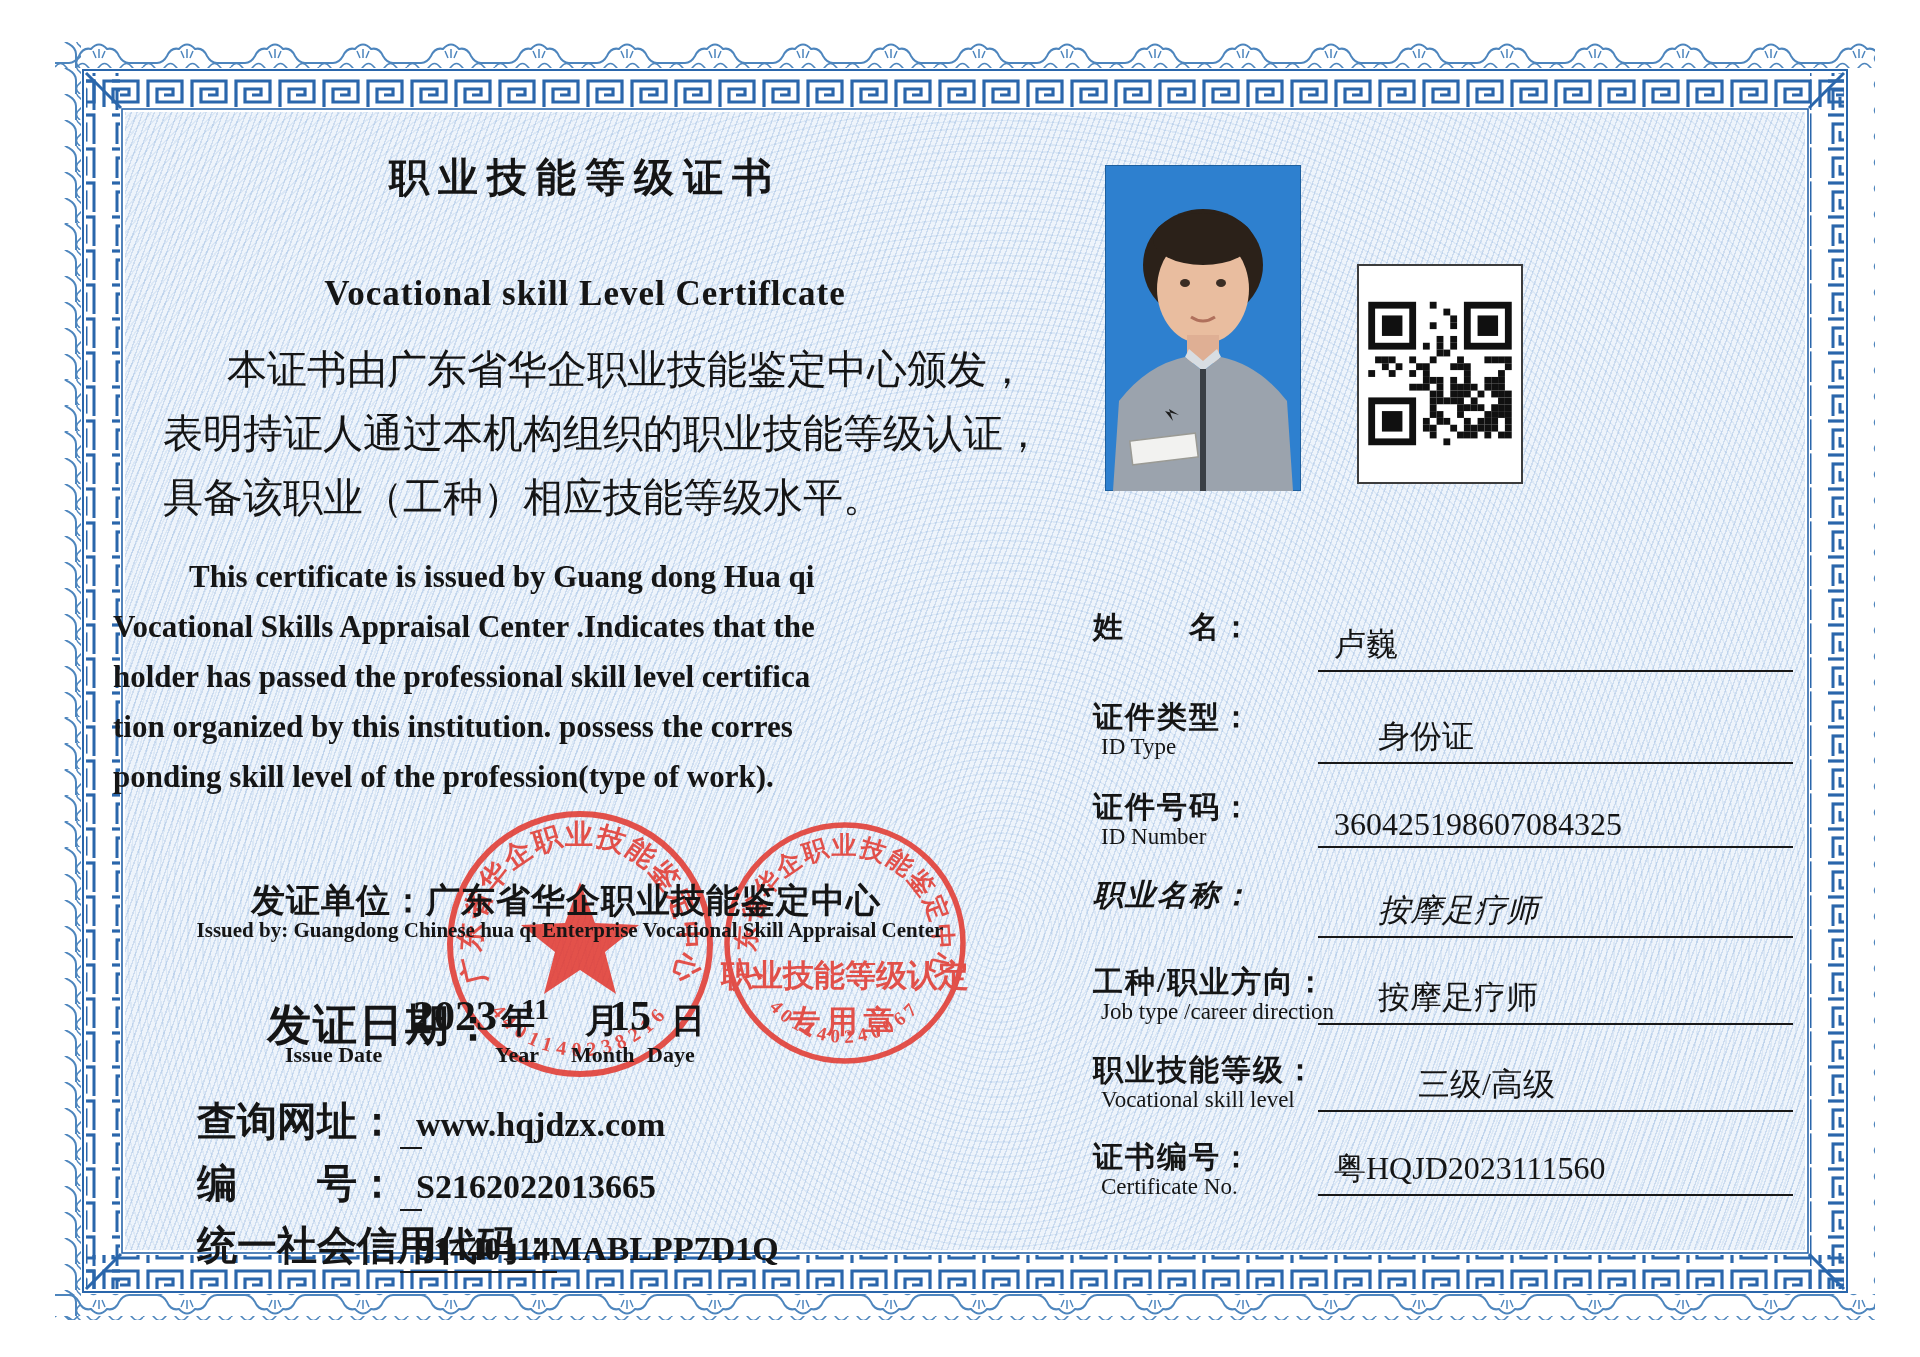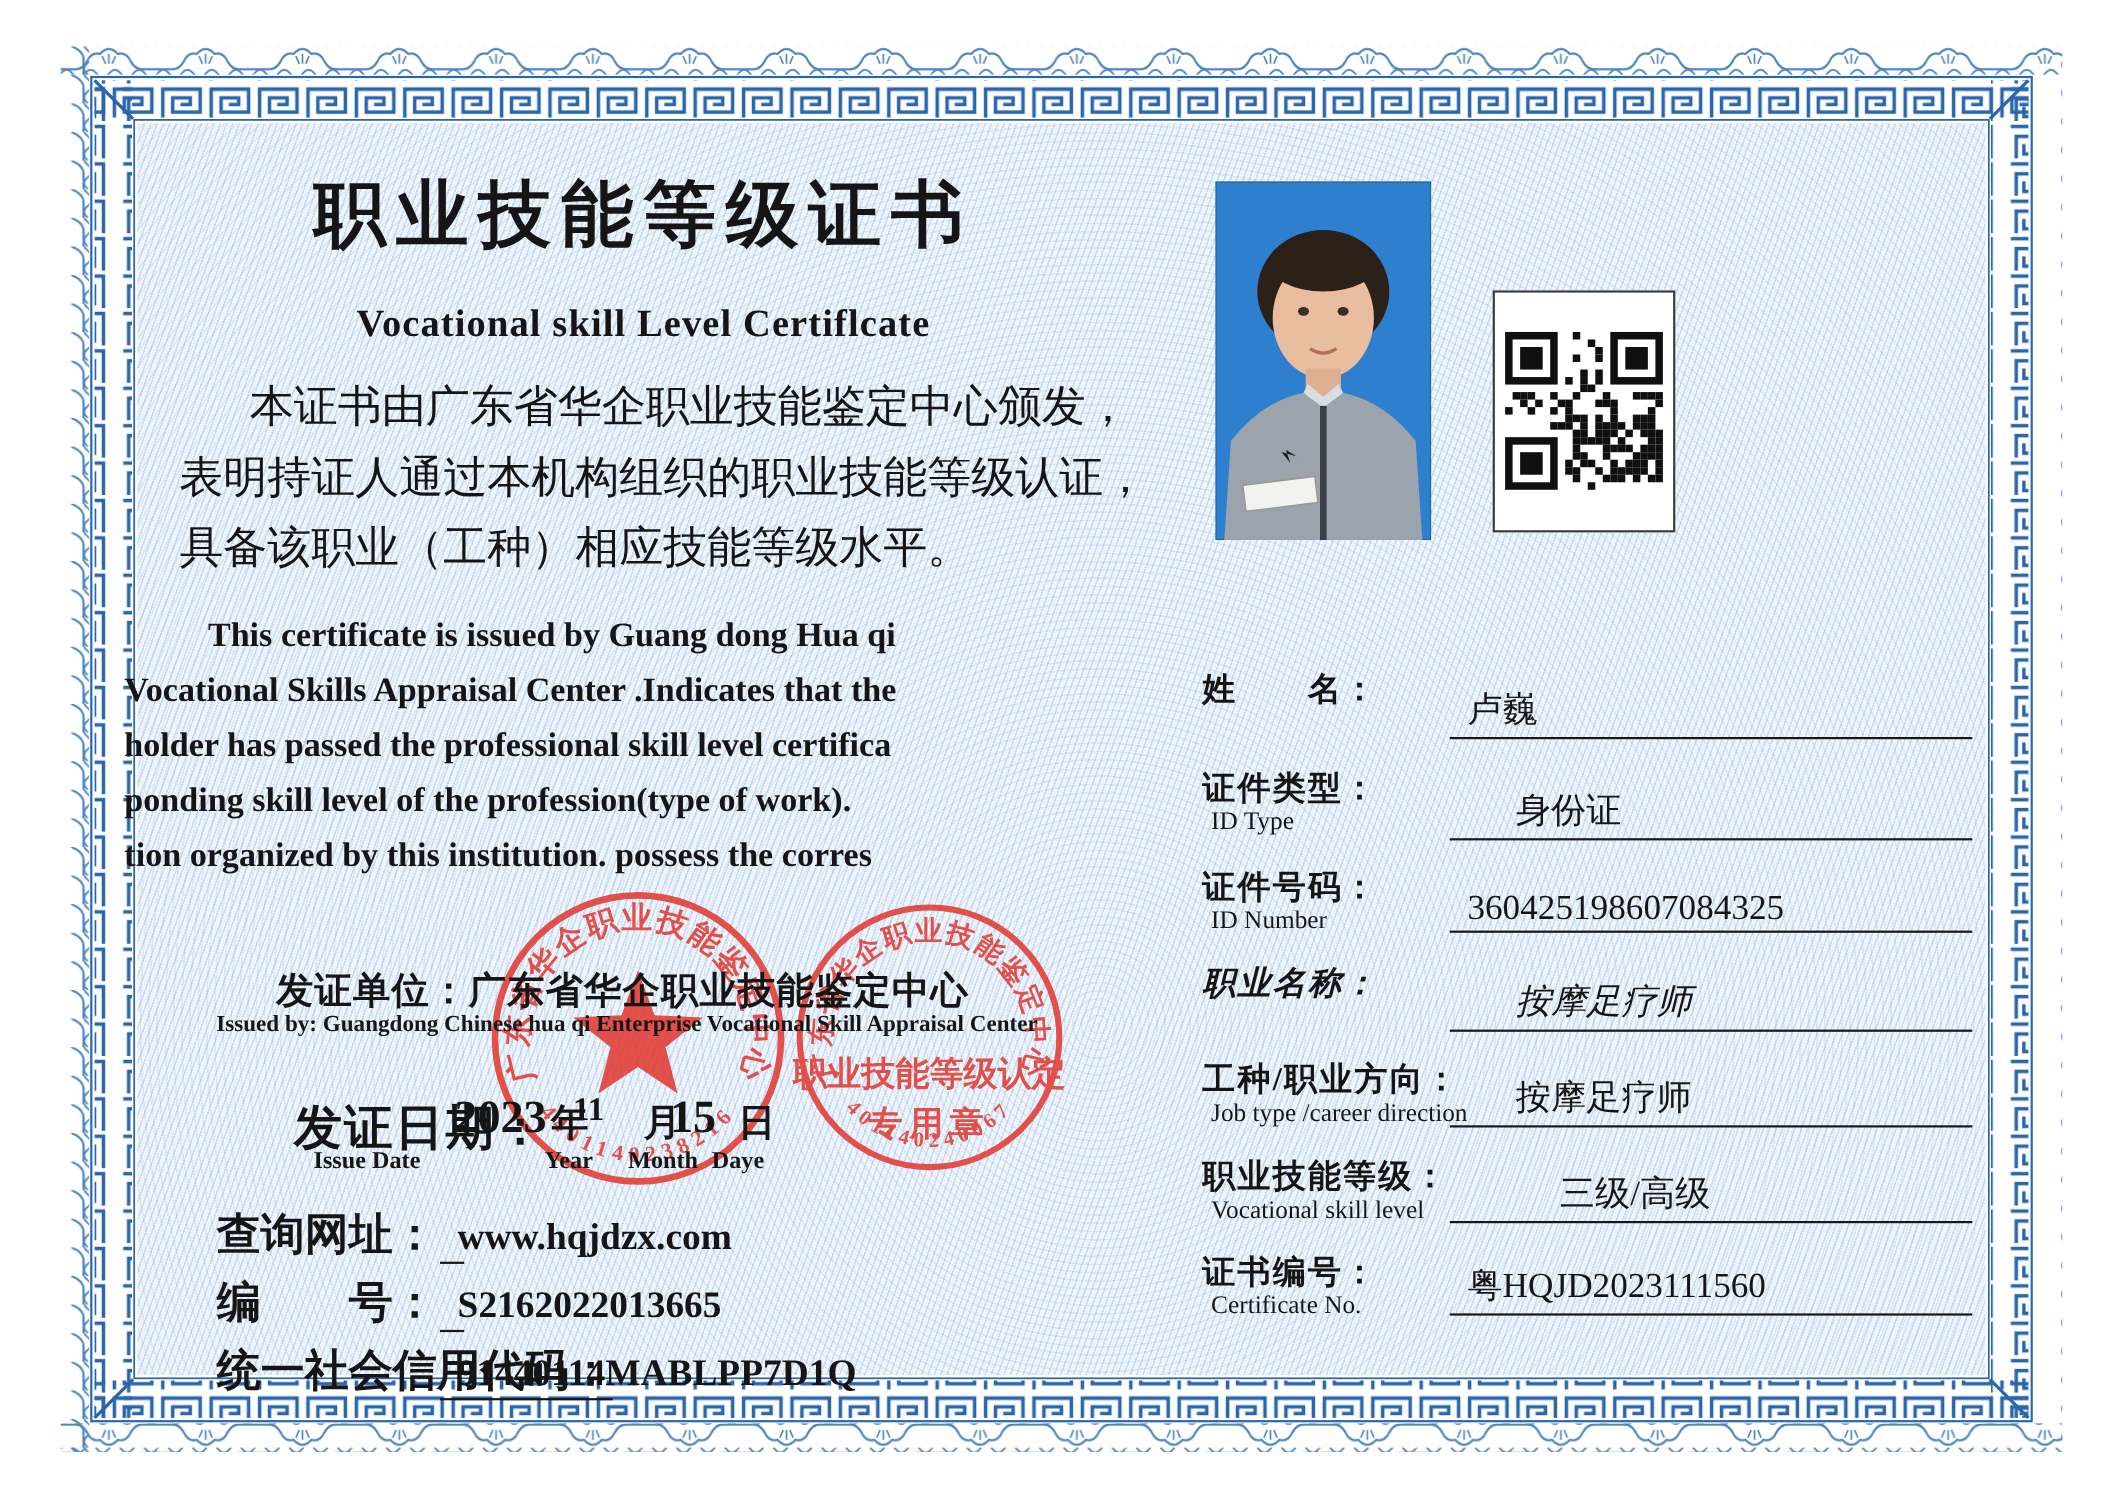--- a/index.html
+++ b/index.html
@@ -14,21 +14,21 @@
     position:absolute;left:70px;top:70px;width:1680px;height:1138px;z-index:0;
     background-color:#eef4fb;
     background-image:
       repeating-radial-gradient(circle at 52% 72%, rgba(110,160,215,0.14) 0 1.5px, transparent 1.5px 7.5px),
       repeating-linear-gradient(110deg, rgba(70,125,195,0.20) 0 1.4px, transparent 1.4px 5.4px);
   }
   .content{position:absolute;left:0;top:0;width:1820px;height:1278px;z-index:3;}
   .stamps{position:absolute;left:375px;top:748px;width:560px;height:320px;z-index:2;opacity:.86;}
 
   .title{position:absolute;left:90px;top:108px;width:880px;text-align:center;
-         font-size:66px;font-weight:700;letter-spacing:9px;}
+         font-size:40px;font-weight:700;letter-spacing:9px;}
   .subtitle{position:absolute;left:90px;top:232px;width:880px;text-align:center;
             font-size:35px;font-weight:700;letter-spacing:1px;}
 
   .intro-cn{position:absolute;left:108px;top:296px;width:885px;font-size:40px;line-height:64px;}
   .intro-cn .l1{text-indent:64px;}
   .intro-en{position:absolute;left:58px;top:510px;width:848px;font-size:31px;font-weight:700;line-height:50px;}
   .intro-en .l1{text-indent:76px;}
 
   .issuer{position:absolute;left:196px;top:836px;font-size:34px;font-weight:700;letter-spacing:1px;}
   .issuer-en{position:absolute;left:60px;top:876px;width:910px;text-align:center;
@@ -160,22 +160,22 @@
     <div class="intro-cn">
       <div class="l1">本证书由广东省华企职业技能鉴定中心颁发，</div>
       <div>表明持证人通过本机构组织的职业技能等级认证，</div>
       <div>具备该职业（工种）相应技能等级水平。</div>
     </div>
 
     <div class="intro-en">
       <div class="l1">This certificate is issued by Guang dong Hua qi</div>
       <div>Vocational Skills Appraisal Center .Indicates that the</div>
       <div>holder has passed the professional skill level certifica</div>
+      <div>tion organized by this institution. possess the corres</div>
       <div>ponding  skill level of the profession(type of  work).</div>
-      <div>tion organized by this institution. possess the corres</div>
     </div>
 
     <div class="issuer">发证单位：广东省华企职业技能鉴定中心</div>
     <div class="issuer-en">Issued by: Guangdong Chinese hua qi Enterprise Vocational Skill Appraisal Center</div>
 
     <div class="daterow">
       <span class="d-label">发证日期：</span>
       <span class="d-label-en">Issue Date</span>
       <span class="d-year">2023</span>
       <span class="d-yu">年</span>

